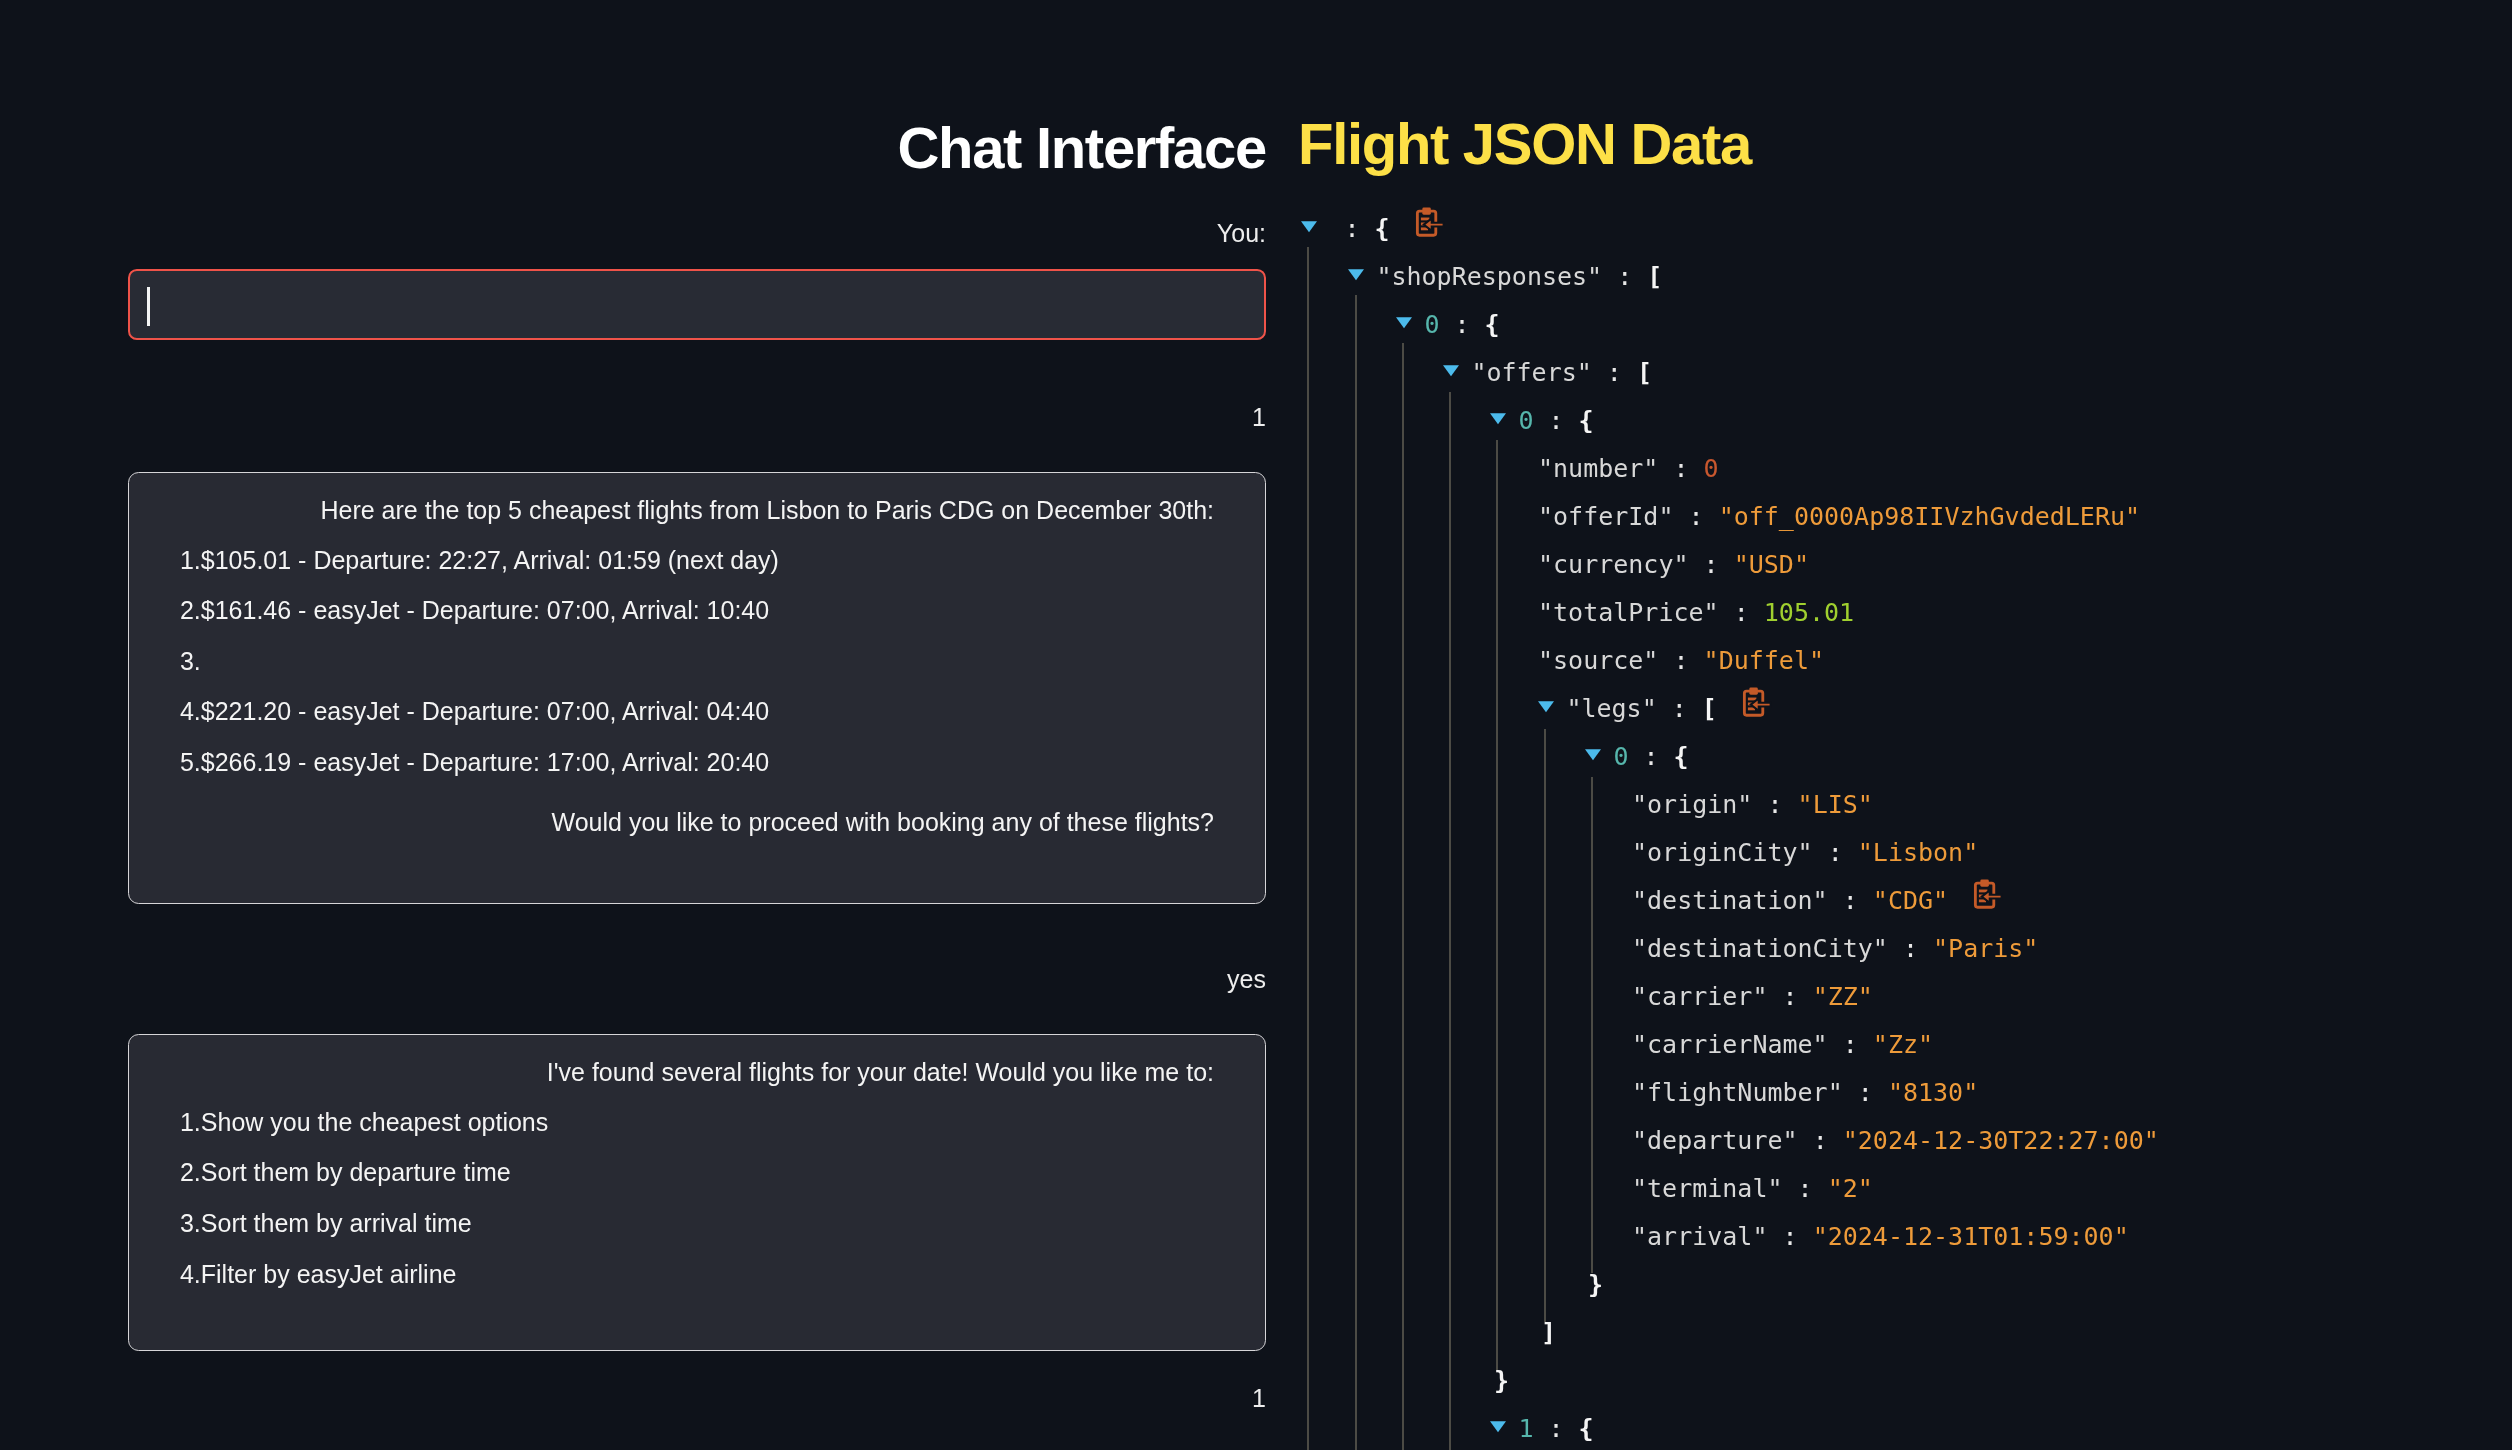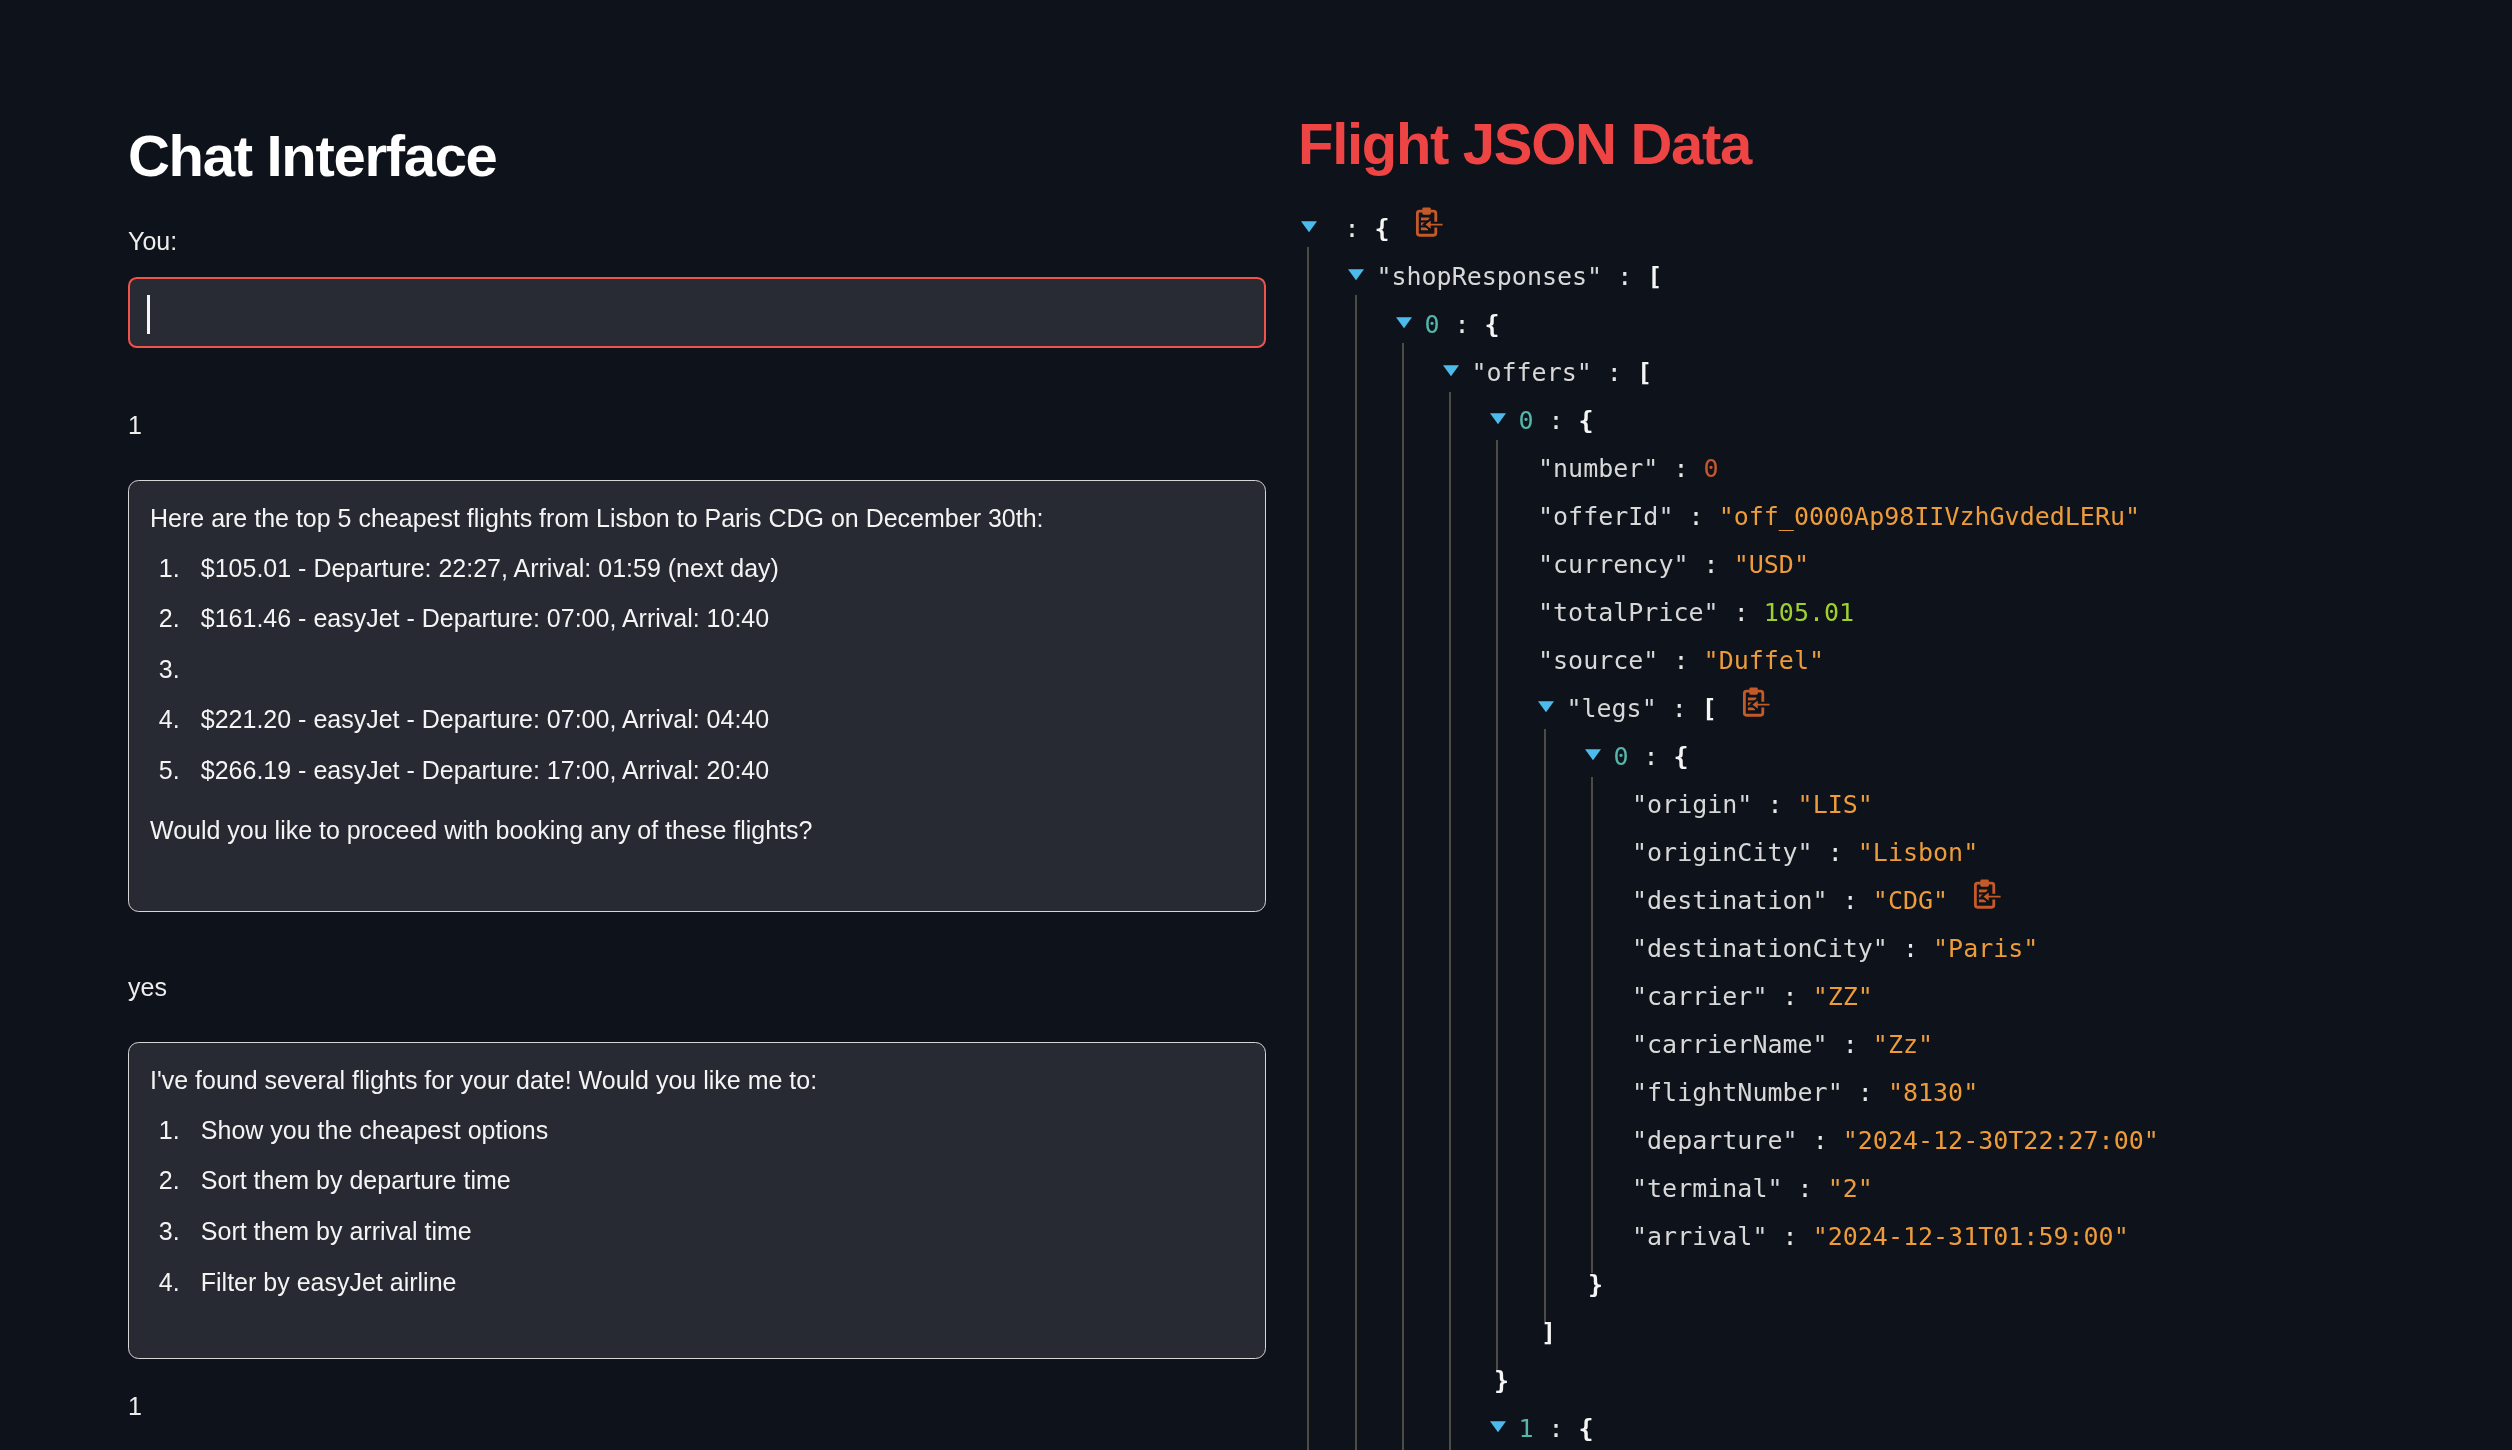--- a/index.html
+++ b/index.html
@@ -2,21 +2,21 @@
 <html style="font-size:14px"><head>
 <meta charset="utf-8">
 <style>
   html,body{margin:0;padding:0;}
   body{
     width:2512px;height:1451px;overflow:hidden;position:relative;
     background:#0e121a;color:#f2f2f2;
     font-family:"Liberation Sans", sans-serif;
   }
   
-  .chat-col{position:absolute;left:128px;top:12px;width:1138px;}
+  .chat-col{position:absolute;left:128px;top:4px;width:1138px;text-align:right;}
   .page-title{
     font-size:58px;font-weight:700;letter-spacing:-1.3px;color:#ffffff;
     margin:110px 0 0 0;line-height:67px;
   }
   .you-label{margin-top:37px;font-size:25px;line-height:30px;color:#ededed;}
   .chat-input{
     margin-top:21px;height:71px;box-sizing:border-box;width:100%;
     background:#282b34;border:2.7px solid #ef5349;border-radius:8.8px;
     position:relative;
   }
@@ -33,21 +33,21 @@
   .msg-box li{display:flex;margin-bottom:18.6px;}
   .msg-box li:last-child{margin-bottom:0;}
   .msg-box li .num{width:42px;flex:none;}
   .msg-box .outro{margin:11.5px 0 33px 0;}
   .user-msg{margin-top:60px;font-size:25px;line-height:30px;color:#ededed;}
   .bottom-label{margin-top:32px;font-size:25px;line-height:30px;color:#ededed;}
 
   
   .json-col{position:absolute;left:1298px;top:0;}
   .json-title{
-    font-size:58px;font-weight:700;letter-spacing:-1.3px;color:#ef4444;
+    font-size:58px;font-weight:700;letter-spacing:-1.3px;color:#fde047;
     margin:110px 0 0 0;line-height:67px;white-space:nowrap;
   }
   .tree{
     position:absolute;left:1301px;top:204px;width:1211px;height:1246px;
     overflow:hidden;font-family:"DejaVu Sans Mono", monospace;
     font-size:25px;font-weight:500;color:#e8e8e8;
   }
   .trow{height:48px;display:flex;align-items:center;white-space:pre;position:relative;z-index:2;}
   .tri{
     width:0;height:0;flex:none;

